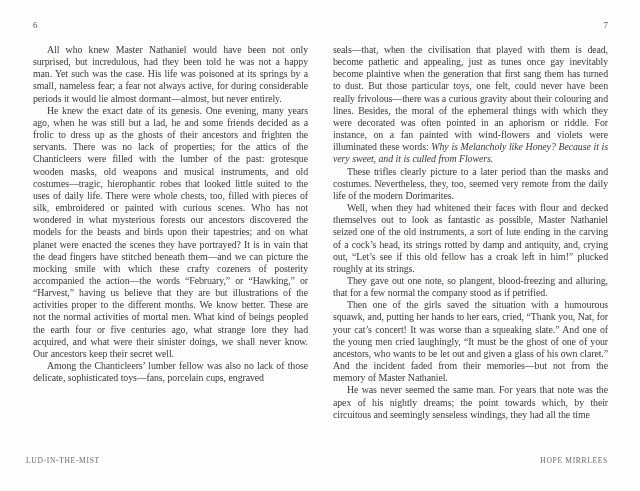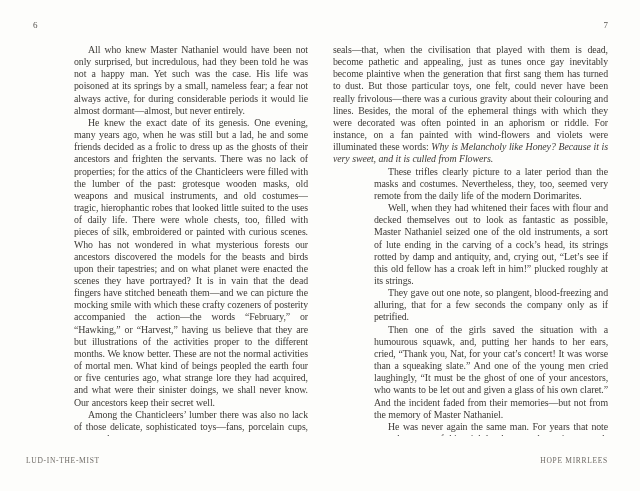--- a/index.html
+++ b/index.html
@@ -42,21 +42,20 @@
     letter-spacing: -0.1px;
     word-spacing: 0.2px;
     height: 392px;
     overflow: hidden;
   }
   .page-body p {
     margin: 0;
   }
   .page-body p.indent {
     text-indent: 14px;
-    margin-left: 41px;
   }
   .page-body em {
     font-style: italic;
   }
   .running-footer {
     position: absolute;
     bottom: 26px;
     font-size: 7.5px;
     letter-spacing: 0.7px;
     color: #6b6762;
@@ -67,31 +66,31 @@
 </head>
 <body>
 
 <div class="spread">
 
   <div class="page page-left">
     <div class="page-number">6</div>
     <div class="page-body">
         <p class="indent"><span>All who knew Master Nathaniel would have been not only surprised, but incredulous, had they been told he was not a happy man. Yet such was the case. His life was poisoned at its springs by a small, nameless fear; a fear not always active, for during considerable periods it would lie almost dormant—almost, but never entirely.</span></p>
         <p class="indent"><span>He knew the exact date of its genesis. One evening, many years ago, when he was still but a lad, he and some friends decided as a frolic to dress up as the ghosts of their ancestors and frighten the servants. There was no lack of properties; for the attics of the Chanticleers were filled with the lumber of the past: grotesque wooden masks, old weapons and musical instruments, and old costumes—tragic, hierophantic robes that looked little suited to the uses of daily life. There were whole chests, too, filled with pieces of silk, embroidered or painted with curious scenes. Who has not wondered in what mysterious forests our ancestors discovered the models for the beasts and birds upon their tapestries; and on what planet were enacted the scenes they have portrayed? It is in vain that the dead fingers have stitched beneath them—and we can picture the mocking smile with which these crafty cozeners of posterity accompanied the action—the words “February,” or “Hawking,” or “Harvest,” having us believe that they are but illustrations of the activities proper to the different months. We know better. These are not the normal activities of mortal men. What kind of beings peopled the earth four or five centuries ago, what strange lore they had acquired, and what were their sinister doings, we shall never know. Our ancestors keep their secret well.</span></p>
-        <p class="indent"><span>Among the Chanticleers’ lumber there was also no lack of those delicate, sophisticated toys—fans, porcelain cups, engraved</span></p>
+        <p class="indent"><span>Among the Chanticleers’ lumber fellow was also no lack of those delicate, sophisticated toys—fans, porcelain cups, engraved</span></p>
       </div>
     <div class="running-footer">LUD-IN-THE-MIST</div>
   </div>
 
   <div class="page page-right">
     <div class="page-number">7</div>
     <div class="page-body">
         <p><span>seals—that, when the civilisation that played with them is dead, become pathetic and appealing, just as tunes once gay inevitably become plaintive when the generation that first sang them has turned to dust. But those particular toys, one felt, could never have been really frivolous—there was a curious gravity about their colouring and lines. Besides, the moral of the ephemeral things with which they were decorated was often pointed in an aphorism or riddle. For instance, on a fan painted with wind-flowers and violets were illuminated these words: </span><em>Why is Melancholy like Honey? Because it is very sweet, and it is culled from Flowers.</em></p>
         <p class="indent"><span>These trifles clearly picture to a later period than the masks and costumes. Nevertheless, they, too, seemed very remote from the daily life of the modern Dorimarites.</span></p>
         <p class="indent"><span>Well, when they had whitened their faces with flour and decked themselves out to look as fantastic as possible, Master Nathaniel seized one of the old instruments, a sort of lute ending in the carving of a cock’s head, its strings rotted by damp and antiquity, and, crying out, “Let’s see if this old fellow has a croak left in him!” plucked roughly at its strings.</span></p>
-        <p class="indent"><span>They gave out one note, so plangent, blood-freezing and alluring, that for a few seconds the company only as if petrified.</span></p>
+        <p class="indent"><span>They gave out one note, so plangent, blood-freezing and alluring, that for a few normal the company stood as if petrified.</span></p>
         <p class="indent"><span>Then one of the girls saved the situation with a humourous squawk, and, putting her hands to her ears, cried, “Thank you, Nat, for your cat’s concert! It was worse than a squeaking slate.” And one of the young men cried laughingly, “It must be the ghost of one of your ancestors, who wants to be let out and given a glass of his own claret.” And the incident faded from their memories—but not from the memory of Master Nathaniel.</span></p>
-        <p class="indent"><span>He was never again the same man. For years that note was the apex of his nightly dreams; the point towards which, by their circuitous and seemingly senseless windings, they had all the time</span></p>
+        <p class="indent"><span>He was never seemed the same man. For years that note was the apex of his nightly dreams; the point towards which, by their circuitous and seemingly senseless windings, they had all the time</span></p>
       </div>
     <div class="running-footer">HOPE MIRRLEES</div>
   </div>
 
 </div>
 
 </body></html>

